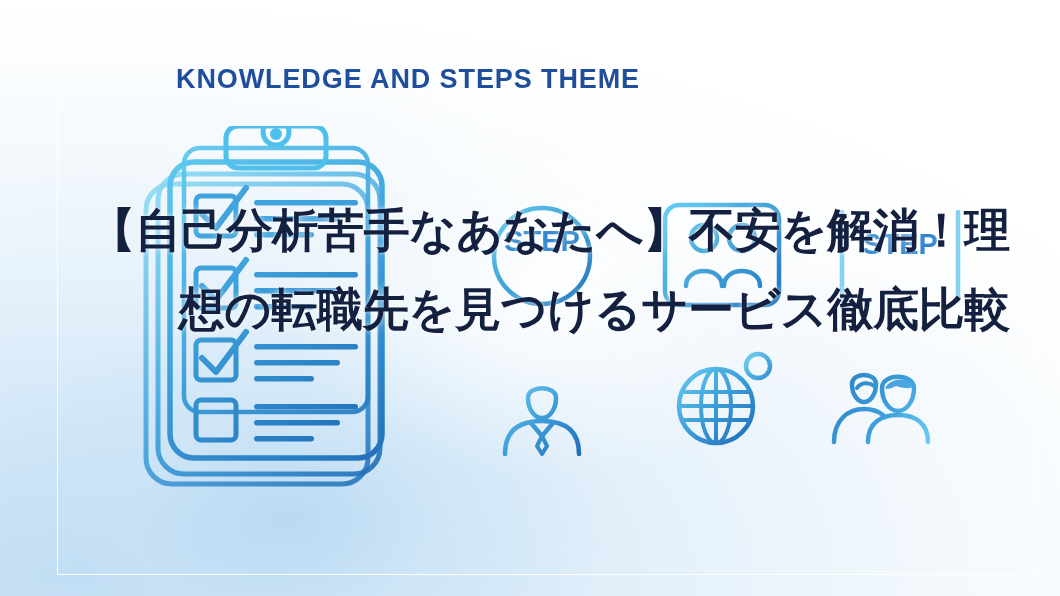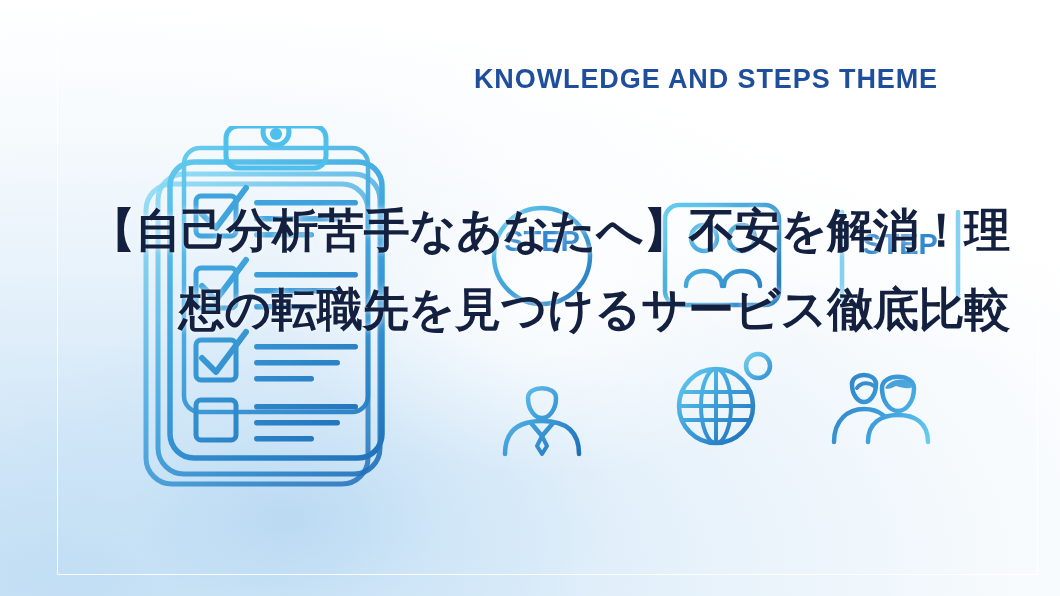--- a/index.html
+++ b/index.html
@@ -71,21 +71,21 @@
   .art {
     position: absolute;
   }
 
   
   .eyebrow {
     position: absolute;
     left: 0;
     right: 0;
     top: 64px;
-    text-align: right;
+    text-align: center;
     font-size: 27px;
     font-weight: bold;
     letter-spacing: 0.9px;
     color: #1f4e9c;
     text-shadow: 0 1px 0 rgba(255,255,255,0.85);
   }
   .eyebrow-inner {
     display: inline-block;
     transform: translateX(-122px);
   }

